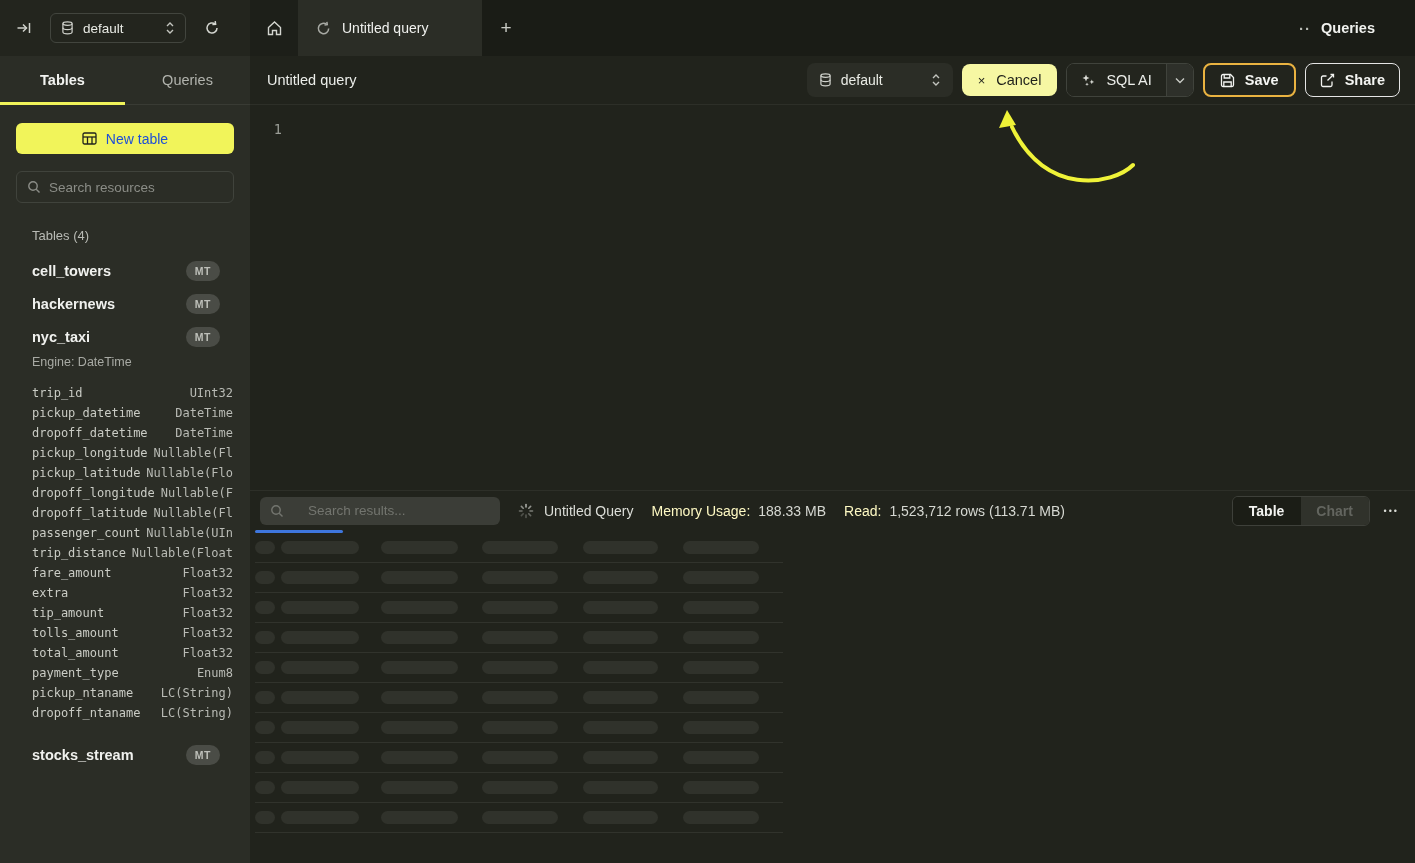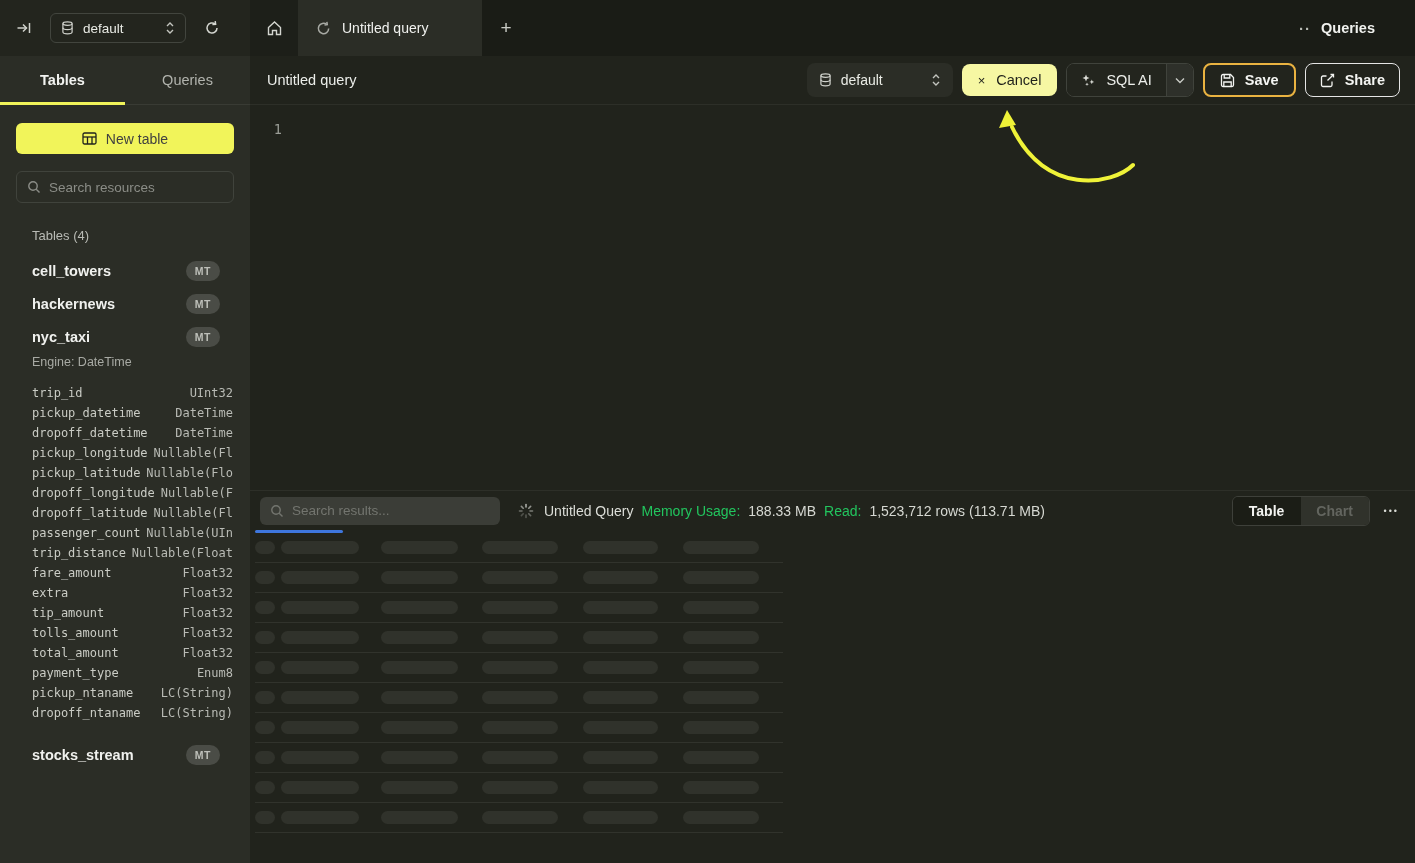--- a/index.html
+++ b/index.html
@@ -29,21 +29,21 @@
   .queries-link{ background:none; border:none; color:#f0f1ee; font-size:14.5px; font-weight:600; cursor:pointer; }
   
   .body{ display:flex; height:807px; }
   
   .sidebar{ width:250px; flex:0 0 250px; background:#2b2d26; display:flex; flex-direction:column; overflow:hidden; }
   .sidebar-tabs{ height:49px; display:flex; border-bottom:1px solid #393b34; }
   .sidebar-tab{ width:125px; background:none; border:none; font-size:14.5px; color:#b1b3ad; cursor:pointer; position:relative; }
   .sidebar-tab.active{ color:#f2f3f0; font-weight:700; }
   .sidebar-tab.active::after{ content:""; position:absolute; left:0; right:0; bottom:-1px; height:3px; background:#f1f45a; }
   .new-table-btn{
-    margin:18px 16px 0 16px; height:31px; border:none; border-radius:6px; background:#f1f45a; color:#404040;
+    margin:18px 16px 0 16px; height:31px; border:none; border-radius:6px; background:#f1f45a; color:#1d4ed8;
     font-size:14px; font-weight:500; display:flex; align-items:center; justify-content:center; gap:9px; cursor:pointer;
     font-family:"Liberation Sans", sans-serif;
   }
   .sidebar-search{ margin:17px 16px 0 16px; height:32px; border:1px solid #40433c; border-radius:6px; display:flex; align-items:center; gap:8px; padding:0 10px; }
   .sidebar-search input{ background:transparent; border:none; outline:none; color:#d6d8d2; font-size:13.5px; width:100%; font-family:"Liberation Sans", sans-serif; }
   .sidebar-search input::placeholder{ color:#8b8d87; }
   .section-label{ margin:25px 0 0 32px; font-size:13px; color:#b9bbb5; font-weight:500; }
   .table-item{ height:33px; display:flex; align-items:center; padding:0 30px 0 32px; cursor:pointer; }
   .table-item .tname{ font-size:14.5px; font-weight:600; color:#f0f1ee; }
   .mt-badge{ margin-left:auto; background:#4a4c46; color:#bdbfb9; font-size:10.5px; font-weight:700; letter-spacing:.5px; border-radius:999px; padding:4px 9px; }
@@ -73,25 +73,25 @@
   .ln{ width:22px; margin-left:10px; text-align:right; color:#9a9d96; }
   .code{ margin-left:17px; white-space:pre; }
   .tok{ margin-right:8.1px; }
   .tok:last-child{ margin-right:0; }
   .kw{ color:#74a2c7; }
   .id{ color:#f2f3ef; font-weight:bold; }
   .num{ color:#d0854c; }
   .annotation-arrow{ position:absolute; left:735px; top:0px; pointer-events:none; }
   
   .results-toolbar{ height:40px; flex:0 0 40px; display:flex; align-items:center; padding:0 16px 0 10px; border-top:1px solid #2d2f28; }
-  .results-search{ width:240px; height:28px; background:#3b3d37; border-radius:6px; display:flex; align-items:center; gap:8px; padding:0 10px; }
+  .results-search{ width:240px; height:28px; background:#3b3d37; border-radius:6px; display:flex; align-items:center; gap:24px; padding:0 10px; }
   .results-search input{ background:transparent; border:none; outline:none; color:#c9cbc5; width:100%; font-size:13.5px; font-family:"Liberation Sans", sans-serif; }
   .results-search input::placeholder{ color:#73756f; }
   .status-group{ display:flex; align-items:center; gap:10px; margin-left:18px; color:#dcded8; font-size:14px; }
-  .stat-label{ margin-left:8px; color:#22c55e; font-size:14px; }
+  .stat-label{ margin-left:18px; color:#fef9c3; font-size:14px; }
   .stat-value{ margin-left:8px; color:#d6d8d2; font-size:14px; }
   .results-right{ margin-left:auto; display:flex; align-items:center; gap:14px; }
   .view-toggle{ display:flex; height:30px; border:1px solid #3e403a; border-radius:6px; overflow:hidden; }
   .toggle-seg{ width:68px; border:none; font-size:14px; font-weight:600; cursor:pointer; font-family:"Liberation Sans", sans-serif; }
   .toggle-table{ background:#1b1d16; color:#f2f3f0; }
   .toggle-chart{ background:#30322b; color:#63655f; }
   .more-btn{ background:none; border:none; color:#d8dad4; font-size:9px; letter-spacing:2px; cursor:pointer; }
   .progress-track{ height:3px; position:relative; }
   .progress-fill{ position:absolute; left:5px; top:0; height:3px; width:88px; background:#3e76dd; border-radius:2px; }
   

